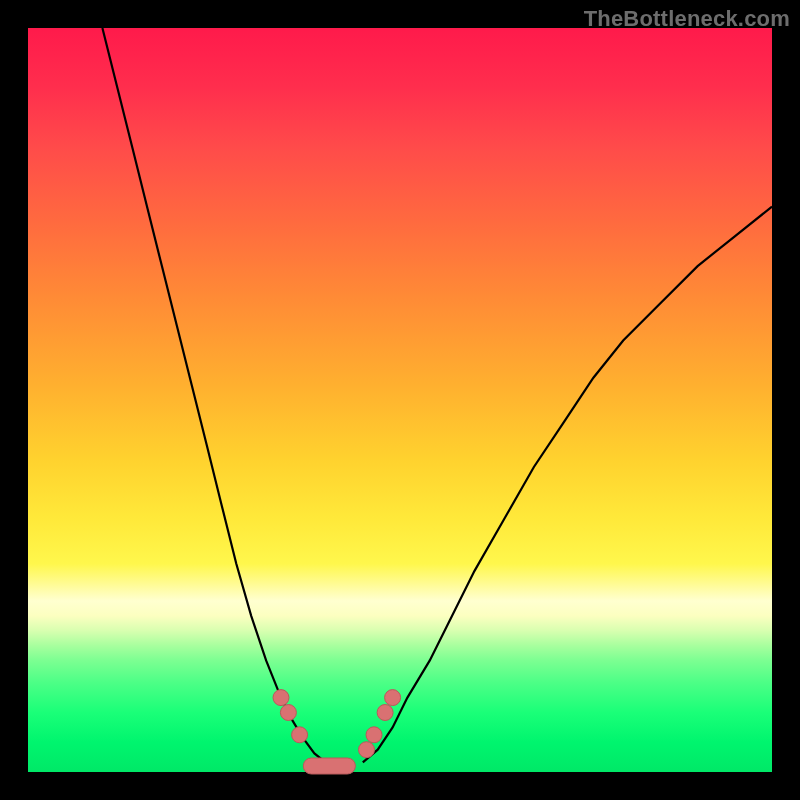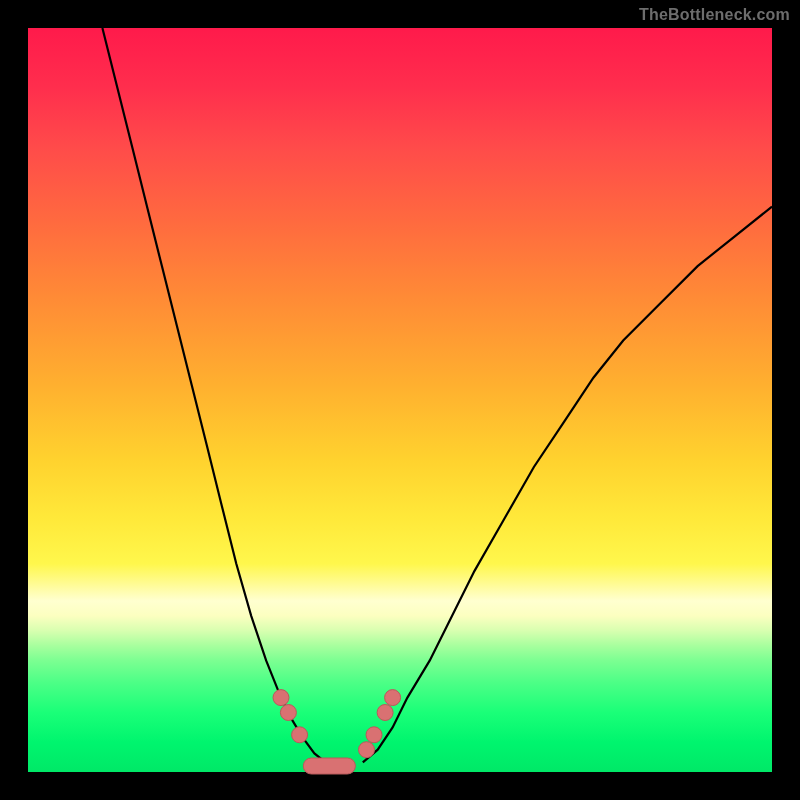--- a/index.html
+++ b/index.html
@@ -43,21 +43,21 @@
       #4cff86 88%,
       #1aff78 92%,
       #00f56e 96%,
       #00e867 100%);
   }
   .watermark {
     position: absolute;
     top: 6px;
     right: 10px;
     color: #6d6d6d;
-    font-size: 16px;
+    font-size: 22px;
     letter-spacing: 0.2px;
     font-weight: 600;
   }
   svg.curves {
     position: absolute;
     left: 0;
     top: 0;
     width: 744px;
     height: 744px;
     overflow: visible;

